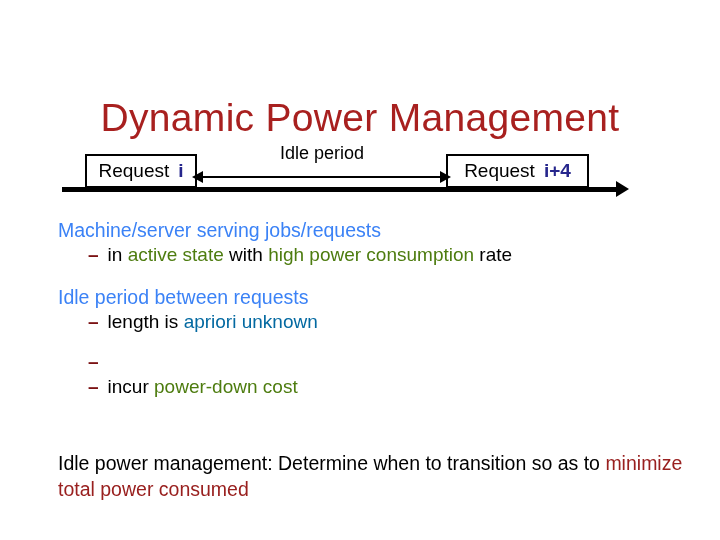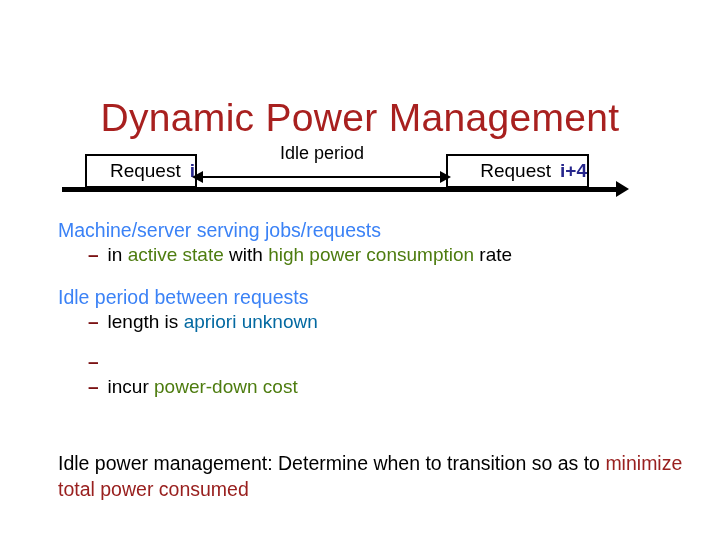--- a/index.html
+++ b/index.html
@@ -66,21 +66,21 @@
 
   .req-box {
     position: absolute;
     top: 154px;
     height: 34px;
     border: 2px solid #000000;
     background: #ffffff;
     box-sizing: border-box;
     display: flex;
     align-items: center;
-    justify-content: flex-end;
+    justify-content: center;
     font-size: 19px;
     color: #000000;
     white-space: nowrap;
   }
   #req-box-1 { left: 85px; width: 112px; }
   #req-box-2 { left: 446px; width: 143px; }
   .req-index {
     color: #26268c;
     margin-left: 9px;
     font-weight: 600;

